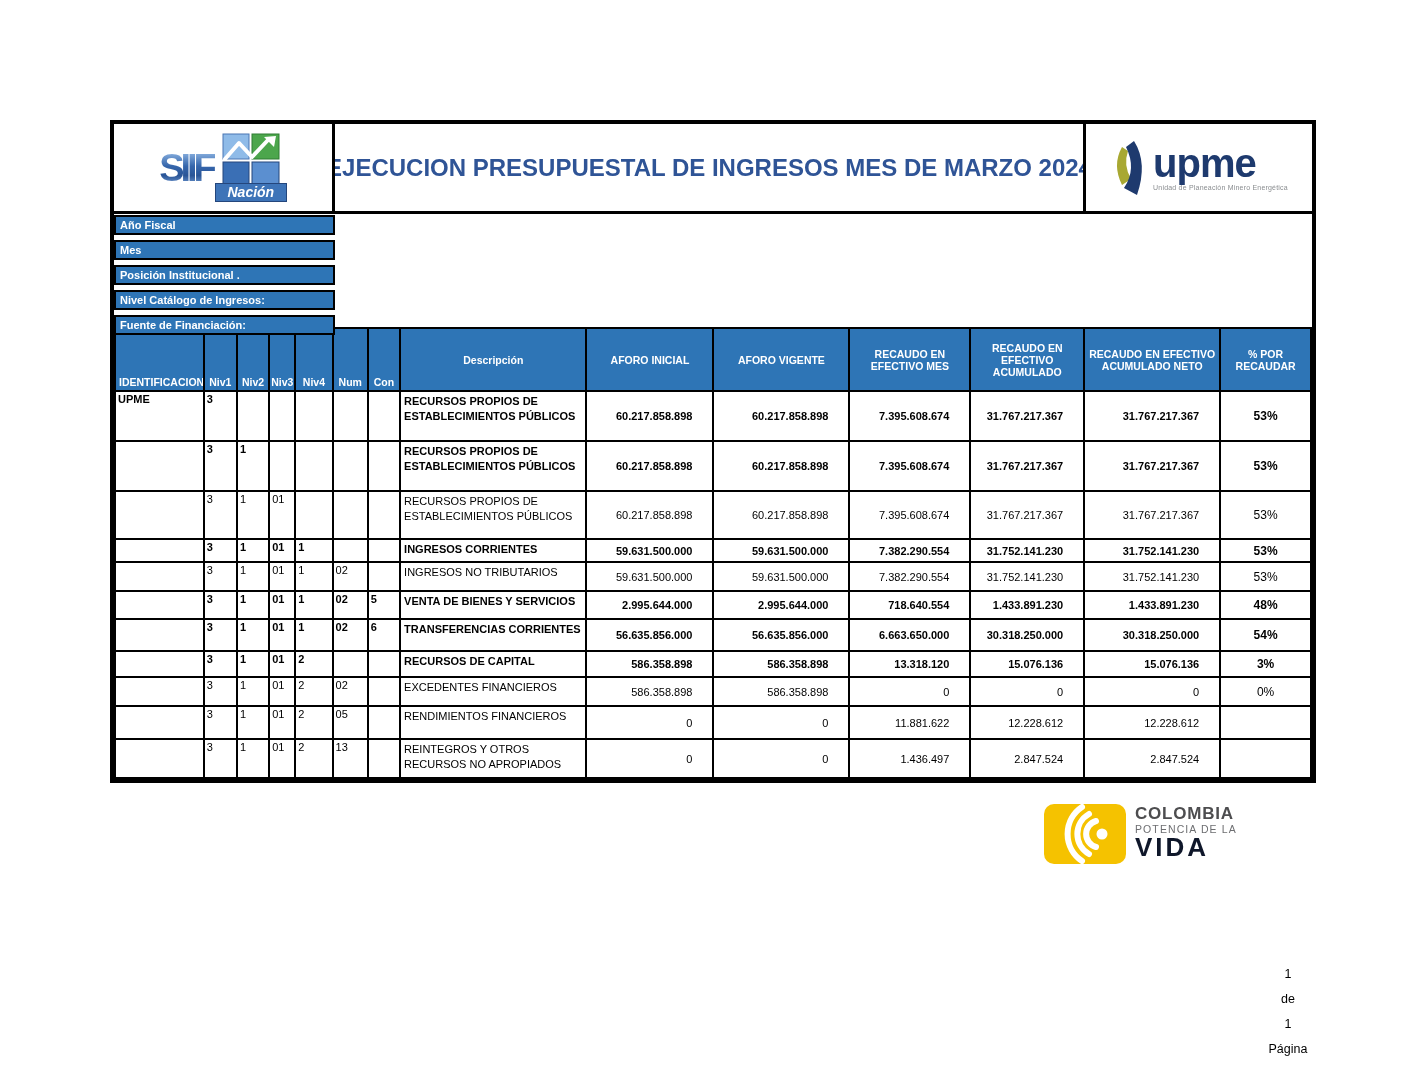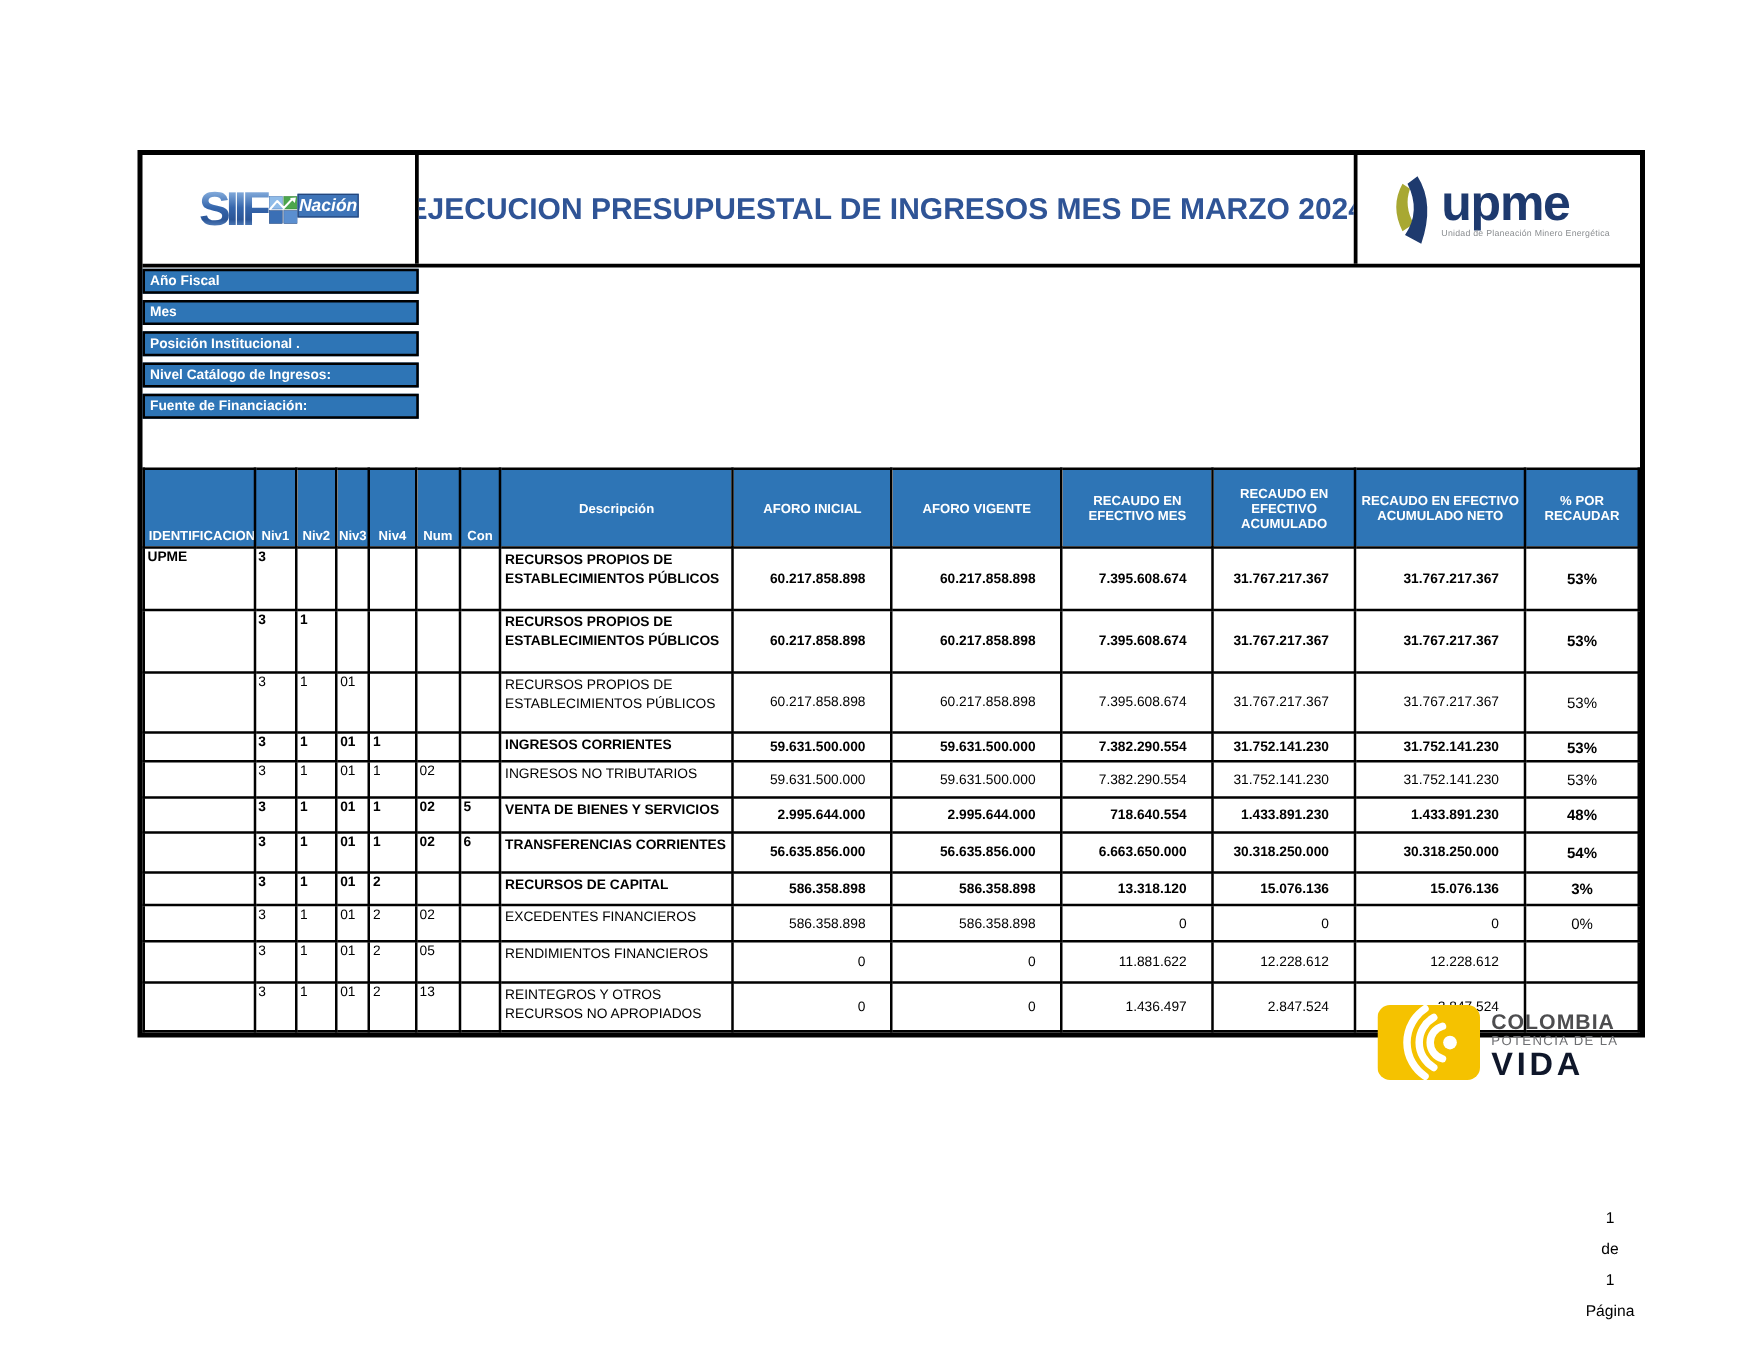--- a/index.html
+++ b/index.html
@@ -12,32 +12,32 @@
   .siif-cell { width:221px; border-right:3px solid #000; display:flex; align-items:center; justify-content:center; padding:3px 2px; }
   .title-cell { flex:1; border-right:3px solid #000; display:flex; align-items:center; justify-content:center; overflow:hidden; }
   .title-text { font-size:24px; font-weight:bold; color:#2F5496; white-space:nowrap; letter-spacing:0px; }
   .upme-cell { width:226px; display:flex; align-items:center; justify-content:center; }
 
   
   .siif-logo { display:flex; align-items:center; }
   .siif-word { font-size:38px; font-weight:900; letter-spacing:-4px; line-height:1;
     background:linear-gradient(180deg,#9EC3EC 0%,#3566AC 45%,#2A5597 70%,#7FA9DE 100%);
     -webkit-background-clip:text; background-clip:text; color:transparent; padding-right:2px; }
-  .siif-right { width:72px; display:flex; align-items:center; }
+  .siif-right { width:72px; display:flex; flex-direction:column; align-items:center; }
   .nacion-bar { width:72px; background:#3E74B8; color:#fff; font-weight:bold; font-style:italic;
     font-size:14px; text-align:center; line-height:17px; margin-top:-6px; border:1px solid #24467c; }
 
   
   .upme-logo { display:flex; align-items:center; gap:5px; }
   .upme-txt { display:flex; flex-direction:column; }
   .upme-word { font-size:40px; font-weight:800; color:#1E3A6E; line-height:0.9; letter-spacing:-1px; }
   .upme-tag { font-size:7px; color:#8A8D90; margin-top:3px; letter-spacing:0.2px; }
 
   
-  .info-section { display:flex; height:160px; }
+  .info-section { display:flex; height:113px; }
   .info-labels { width:221px; padding-top:1px; }
   .info-label { height:20px; margin-bottom:5px; background:#2E75B6; border:2px solid #000;
     color:#fff; font-weight:bold; font-size:11px; display:flex; align-items:center; padding-left:4px; }
   .info-label:last-child { margin-bottom:0; height:20px; }
   .info-values { flex:1; border-left:3px solid #000; }
   .info-value { height:25px; font-size:11px; font-weight:bold; color:#000; padding:1px 0 0 3px; }
 
   
   table.main { width:100%; border-collapse:collapse; table-layout:fixed; }
   table.main th, table.main td { border:2px solid #000; overflow:hidden; }
@@ -47,21 +47,21 @@
   table.main th.h-sm { vertical-align:bottom; }
   table.main thead tr { height:63px; }
   td.c-id { font-size:11px; vertical-align:top; padding:1px 0 0 2px; }
   td.c-niv { font-size:11px; vertical-align:top; padding:1px 0 0 2px; }
   td.c-desc { font-size:11px; vertical-align:top; padding:2px 2px 0 3px; line-height:1.35; }
   td.c-num { font-size:11px; text-align:right; vertical-align:middle; padding-right:20px; }
   td.c-pct { font-size:12px; text-align:center; vertical-align:middle; }
   tr.bold td { font-weight:bold; }
 
   
-  .colombia-logo { position:absolute; left:1102px; top:804px; display:flex; align-items:flex-end; gap:9px; }
+  .colombia-logo { position:absolute; left:1044px; top:804px; display:flex; align-items:flex-start; gap:9px; }
   .col-txt { display:flex; flex-direction:column; padding-top:1px; }
   .col-l1 { font-size:17px; font-weight:800; color:#4D4D4F; letter-spacing:0.8px; line-height:1.05; }
   .col-l2 { font-size:10.5px; color:#6D6E71; letter-spacing:1.1px; line-height:1.15; }
   .col-l3 { font-size:26px; font-weight:800; color:#0f172a; letter-spacing:3px; line-height:0.95; }
 
   .page-footer { position:absolute; left:1258px; top:962px; width:60px; text-align:center;
     font-size:12.5px; color:#000; }
   .page-footer div { line-height:25px; }
 </style>
 </head>

